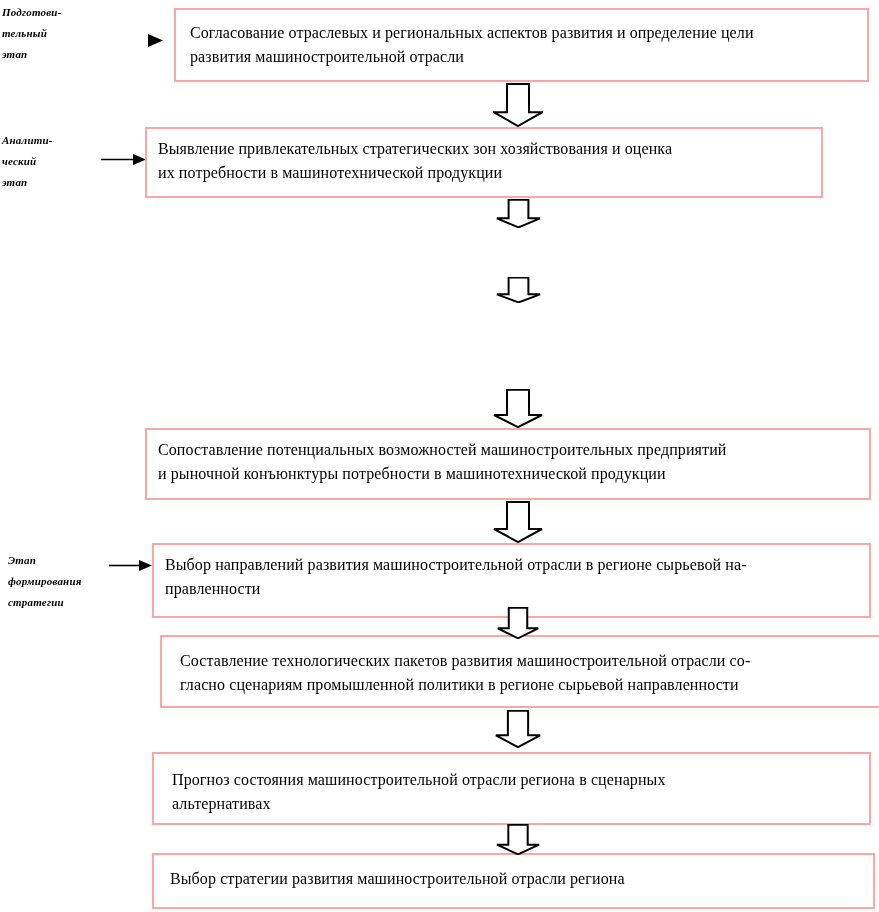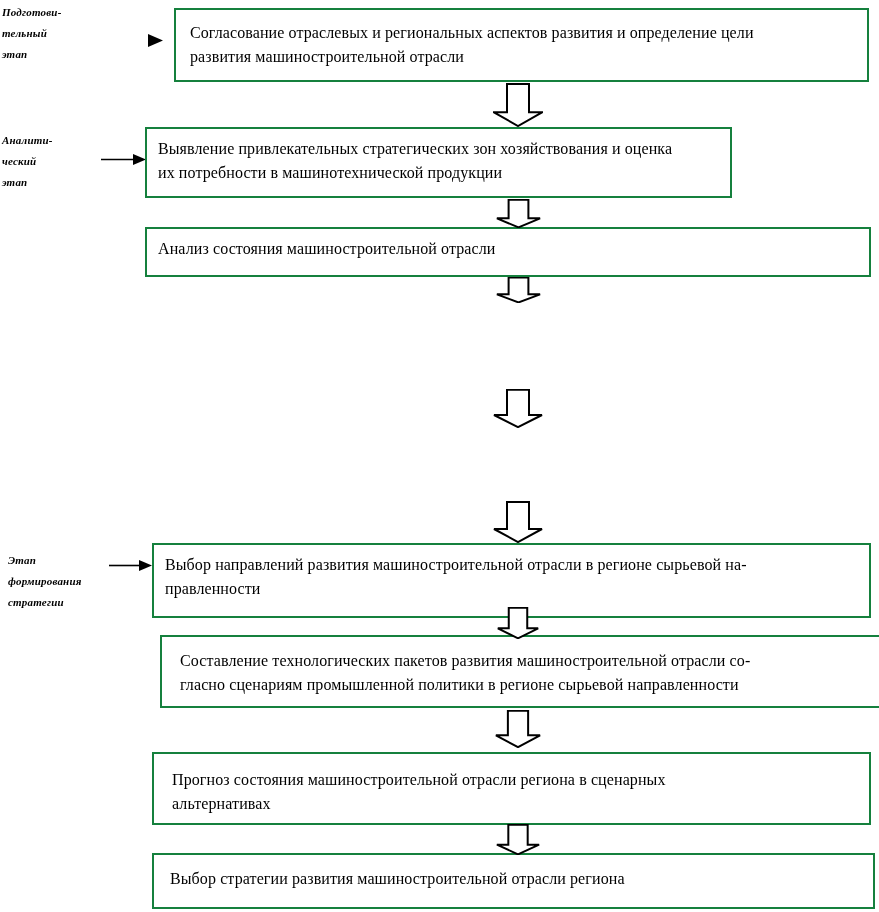--- a/index.html
+++ b/index.html
@@ -24,35 +24,35 @@
     line-height: 21px;
     white-space: pre-line;
     letter-spacing: 0.2px;
   }
   .l1 { left: 2px;  top: 2px;   width: 150px; }
   .l2 { left: 2px;  top: 130px; width: 150px; }
   .l3 { left: 8px;  top: 550px; width: 160px; }
 
   .box {
     position: absolute;
-    border: 2px solid #15803d;
+    border: 2px solid #fca5a5;
     background: #ffffff;
     box-sizing: border-box;
   }
   .box span {
     display: block;
     font-size: 16px;
     line-height: 24px;
     white-space: pre-line;
     padding: 8px 8px 0 11px;
     letter-spacing: 0.1px;
   }
   .b1 { left: 174px; top: 8px;   width: 695px; height: 74px; }
   .b1 span { padding-top: 11px; padding-left: 14px; }
-  .b2 { left: 145px; top: 127px; width: 587px; height: 71px; }
+  .b2 { left: 145px; top: 127px; width: 678px; height: 71px; }
   .b3 { left: 145px; top: 227px; width: 726px; height: 50px; }
   .b4 { left: 145px; top: 301px; width: 726px; height: 87px; }
   .b5 { left: 145px; top: 428px; width: 726px; height: 72px; }
   .b6 { left: 152px; top: 543px; width: 719px; height: 75px; }
   .b7 { left: 152px; top: 635px; width: 723px; height: 73px; margin-left: 8px; }
   .b7 span { padding-top: 12px; padding-left: 18px; }
   .b8 { left: 152px; top: 752px; width: 719px; height: 73px; }
   .b8 span { padding-top: 14px; padding-left: 18px; }
   .b9 { left: 152px; top: 853px; width: 723px; height: 56px; }
   .b9 span { padding-top: 12px; padding-left: 16px; }
@@ -109,22 +109,23 @@
   </svg>
 
   <div class="box b1">
     <span>Согласование отраслевых и региональных аспектов развития и определение цели
 развития машиностроительной отрасли</span>
   </div>
   <div class="box b2">
     <span>Выявление привлекательных стратегических зон хозяйствования и оценка
 их потребности в машинотехнической продукции</span>
   </div>
-  <div class="box b3">
-    <span>Анализ состояния машиностроительной отрасли</span>
+  <div class="box b5">
+    <span>Сопоставление потенциальных возможностей машиностроительных предприятий
+и рыночной конъюнктуры потребности в машинотехнической продукции</span>
   </div>
   <div class="box b6">
     <span>Выбор направлений развития машиностроительной отрасли в регионе сырьевой на-
 правленности</span>
   </div>
   <div class="box b7">
     <span>Составление технологических пакетов развития машиностроительной отрасли со-
 гласно сценариям промышленной политики в регионе сырьевой направленности</span>
   </div>
   <div class="box b8">

